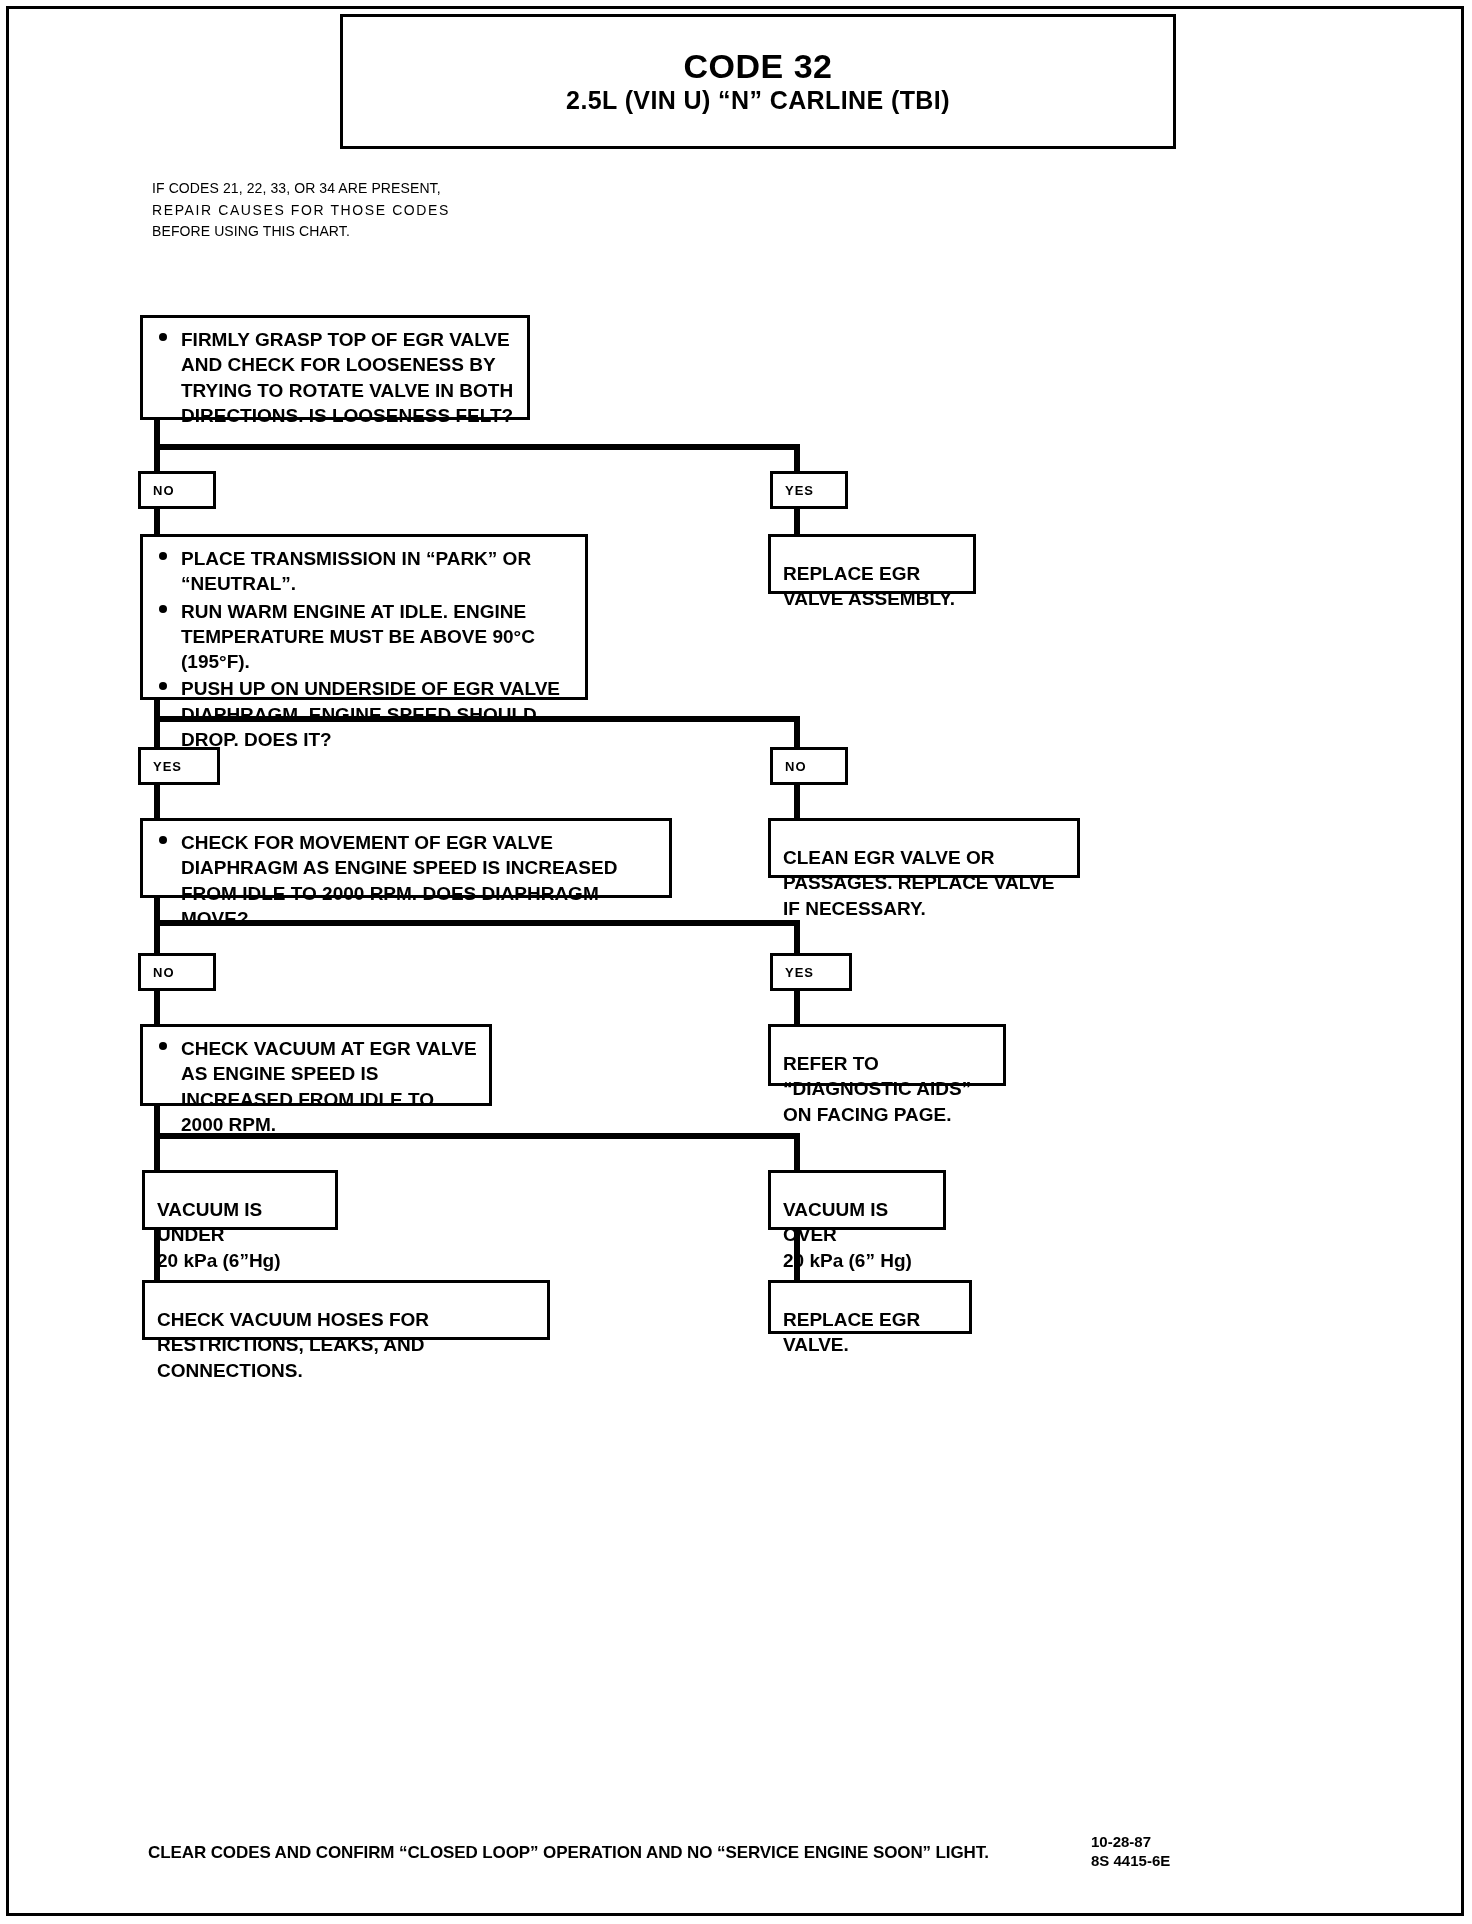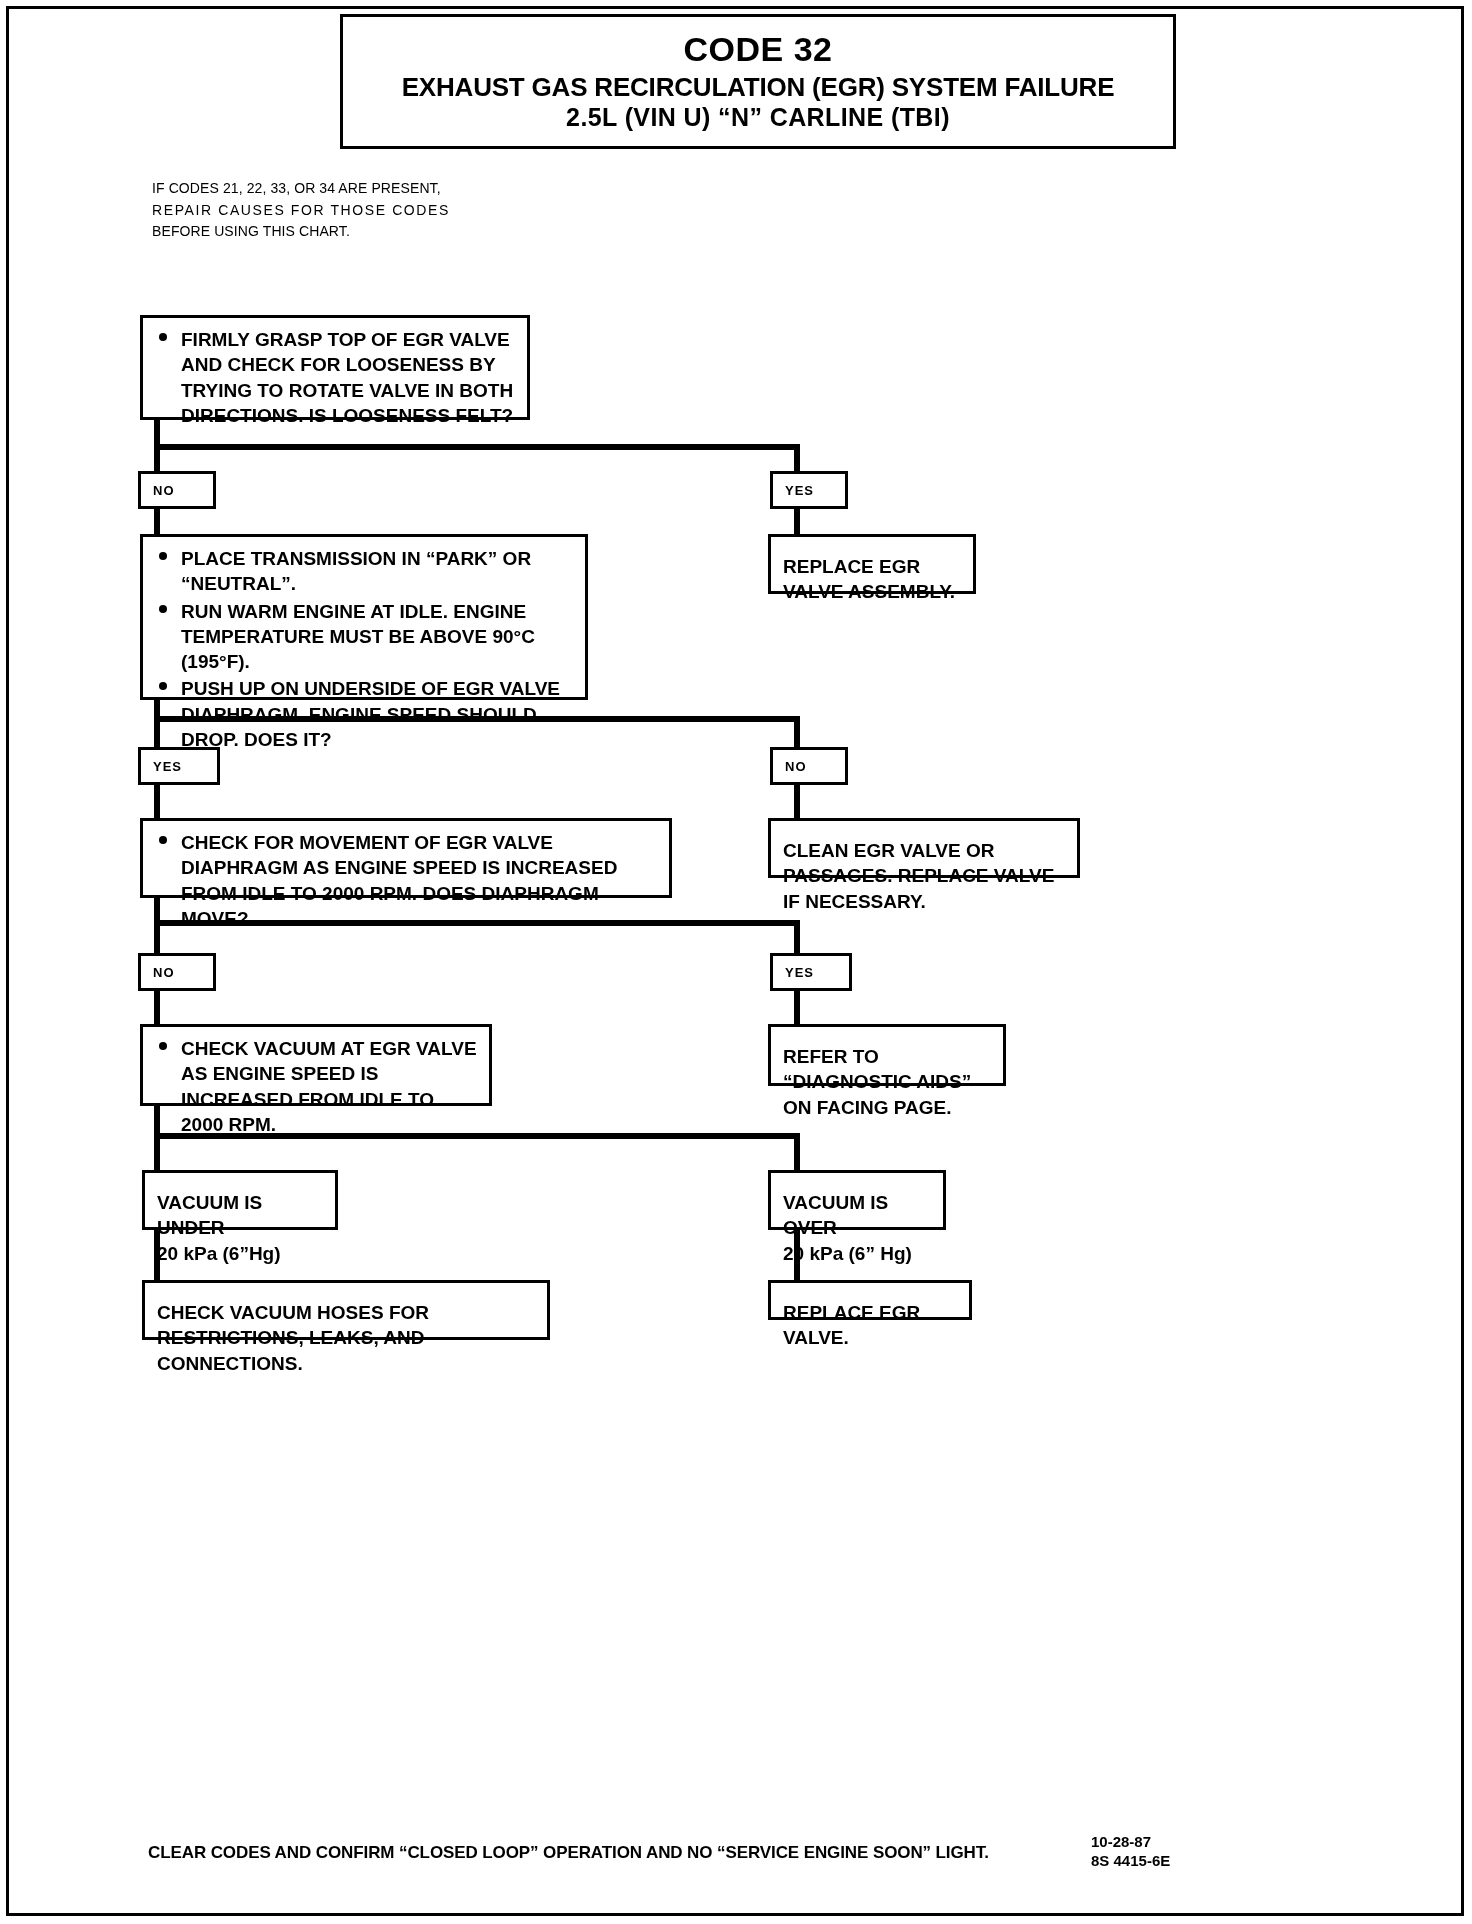--- a/index.html
+++ b/index.html
@@ -32,21 +32,21 @@
   }
   .intro div{white-space:nowrap;}
   .intro .sp{letter-spacing:1.6px;}
 
   
   .box{
     position:absolute;border:3px solid #000;box-sizing:border-box;
     background:#fff;font-size:19px;font-weight:bold;line-height:1.33;
     padding:9px 10px 9px 12px;
   }
-  .box.plain{padding:17px 12px;}
+  .box.plain{padding:24px 12px;}
   .blist{margin:0;padding:0;list-style:none;}
   .blist li{
     position:relative;padding-left:26px;margin-bottom:2px;
   }
   .blist li:last-child{margin-bottom:0;}
   .blist li .bullet{
     position:absolute;left:4px;top:6px;width:8px;height:8px;
     background:#000;border-radius:50%;
   }
   .ans{
@@ -71,21 +71,20 @@
 </style>
 </head>
 <body>
 
 <div class="sheet">
 
   <div class="page-border"></div>
 
   <div class="header-box">
     <div class="code-title">CODE 32</div>
-    <div class="sys-title">EXHAUST GAS RECIRCULATION (EGR) SYSTEM FAILURE</div>
     <div class="carline-title">2.5L  (VIN U)  “N”  CARLINE  (TBI)</div>
   </div>
 
   <div class="intro">
     <div>IF CODES 21, 22, 33, OR 34 ARE PRESENT,</div>
     <div class="sp">REPAIR  CAUSES  FOR  THOSE  CODES</div>
     <div>BEFORE USING THIS CHART.</div>
   </div>
 
   <div class="box" style="left:140px;top:315px;width:390px;height:105px;">

